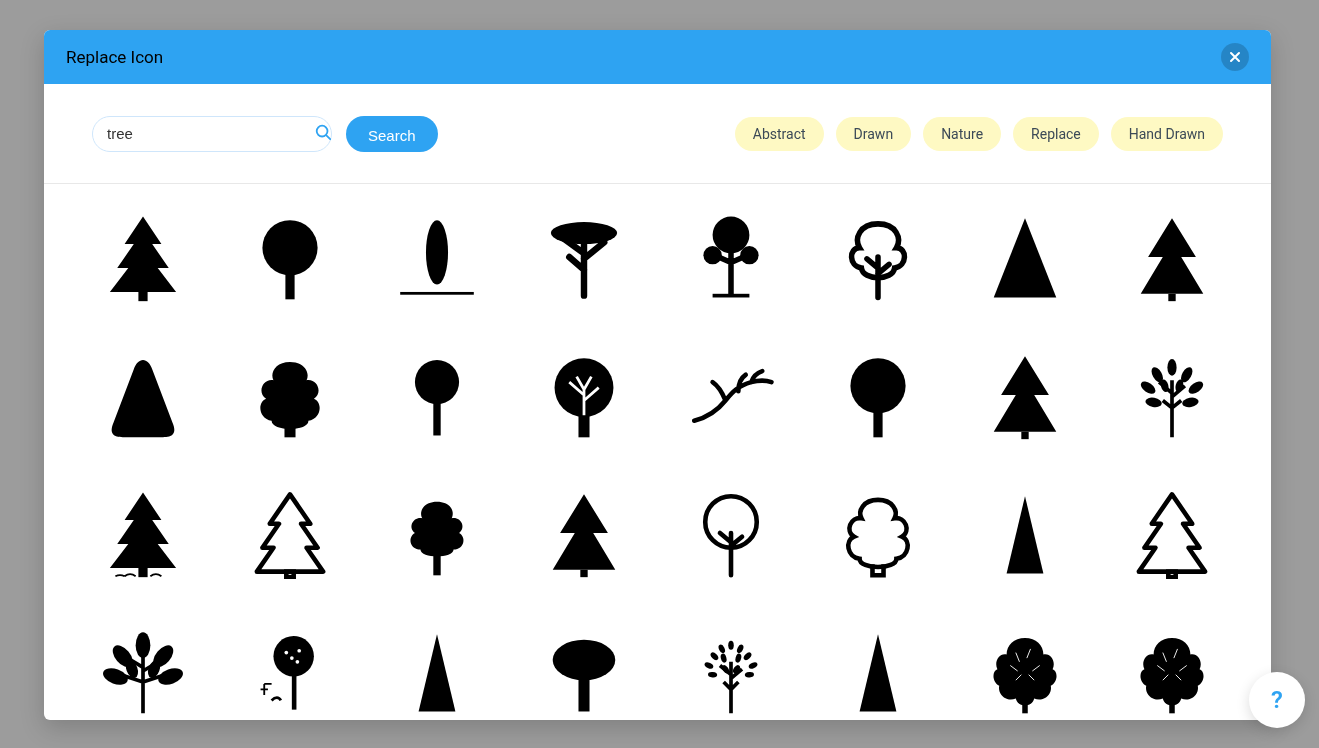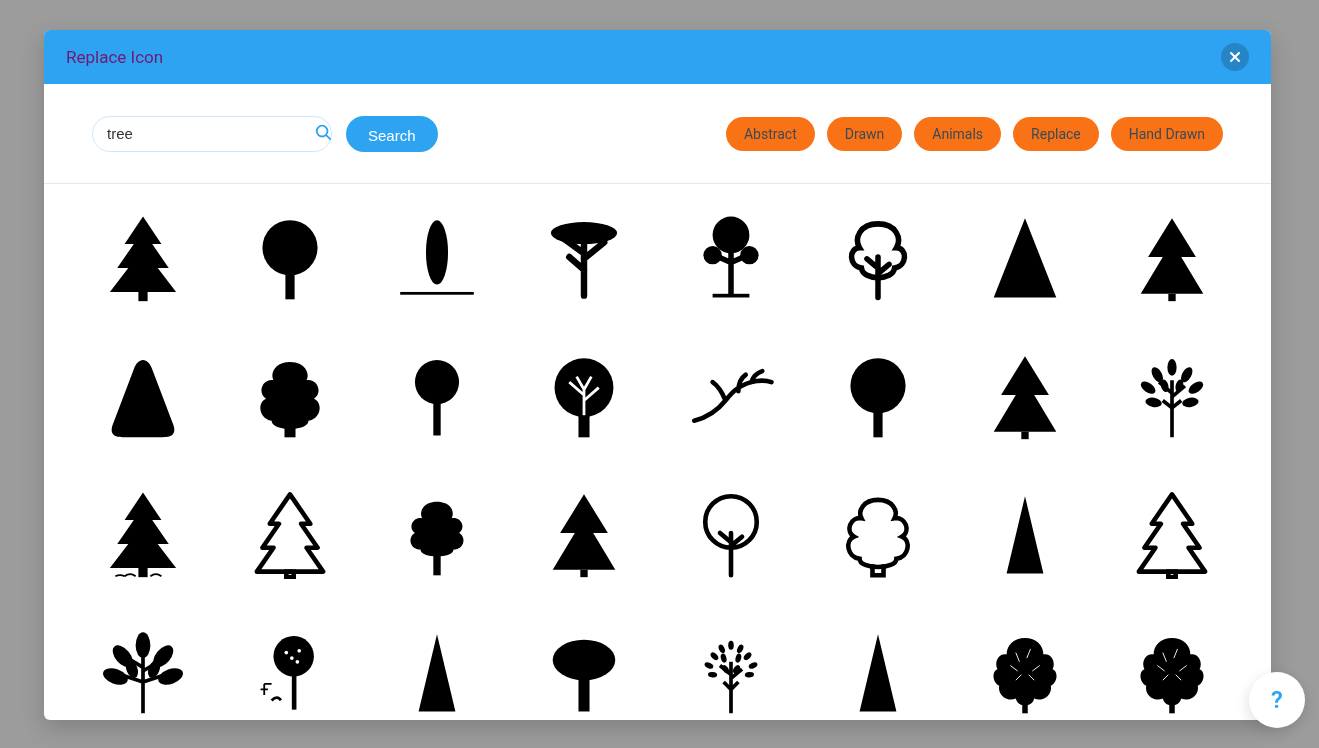--- a/index.html
+++ b/index.html
@@ -6,21 +6,21 @@
   html, body { width: 1319px; height: 748px; font-family: -apple-system, BlinkMacSystemFont, "Segoe UI", Roboto, Helvetica, Arial, sans-serif; }
   body { background: #e6e6e6; overflow: hidden; position: relative; }
   .backdrop { position:absolute; inset:0; background: rgba(0,0,0,0.32); }
   .modal {
     position:absolute; left:44px; top:30px; right:48px; bottom:28px;
     background:#fff; border-radius:6px; display:flex; flex-direction:column;
     box-shadow: 0 8px 24px rgba(0,0,0,0.18);
     overflow:hidden;
   }
   .modal-header {
-    background:#2ea3f2; color:#701a75; height:54px; display:flex; align-items:center;
+    background:#2ea3f2; color:#000000; height:54px; display:flex; align-items:center;
     padding:12px 22px; justify-content:space-between;
   }
   .modal-title { font-size:17px; font-weight:400; }
   .close-btn {
     width:28px; height:28px; border-radius:50%; background:rgba(0,0,0,0.18);
     display:flex; align-items:center; justify-content:center; cursor:pointer;
   }
   .close-btn svg { stroke:#fff; }
   .toolbar {
     height:100px; border-bottom:1px solid #e8e8e8;
@@ -34,21 +34,21 @@
   .search-input {
     border:none; outline:none; flex:1; font-size:15px; color:#333; background:transparent;
   }
   .search-icon svg { stroke:#2ea3f2; }
   .search-btn {
     height:36px; padding:11px 22px; border:none; border-radius:20px;
     background:#2ea3f2; color:#fff; font-size:15px; cursor:pointer;
   }
   .chips { display:flex; gap:12px; }
   .chip {
-    height:34px; padding:0 18px; border-radius:20px; background:#f97316;
+    height:34px; padding:0 18px; border-radius:20px; background:#fef9c3;
     color:#3c4a57; font-size:14px; display:flex; align-items:center; cursor:pointer;
   }
   .grid-wrap { flex:1; overflow-y:scroll; padding:18px 40px 10px 40px; }
   .grid {
     display:grid; grid-template-columns: repeat(8, 1fr); gap:28px 28px;
   }
   .icon-cell {
     height:110px; display:flex; align-items:center; justify-content:center;
     cursor:pointer; border-radius:6px;
   }
@@ -89,21 +89,21 @@
               <circle cx="9" cy="9" r="6"></circle>
               <path d="M14 14 L18 18" stroke-linecap="round"></path>
             </svg>
         </span>
       </div>
       <button class="search-btn">Search</button>
     </div>
     <div class="chips">
       <div class="chip">Abstract</div>
       <div class="chip">Drawn</div>
-      <div class="chip">Animals</div>
+      <div class="chip">Nature</div>
       <div class="chip">Replace</div>
       <div class="chip">Hand Drawn</div>
     </div>
   </div>
 
   <div class="grid-wrap">
     <div class="grid" id="icon-grid">
         <div class="icon-cell">
           <svg viewBox="0 0 100 100">
             <use href="#g-pine"></use>

